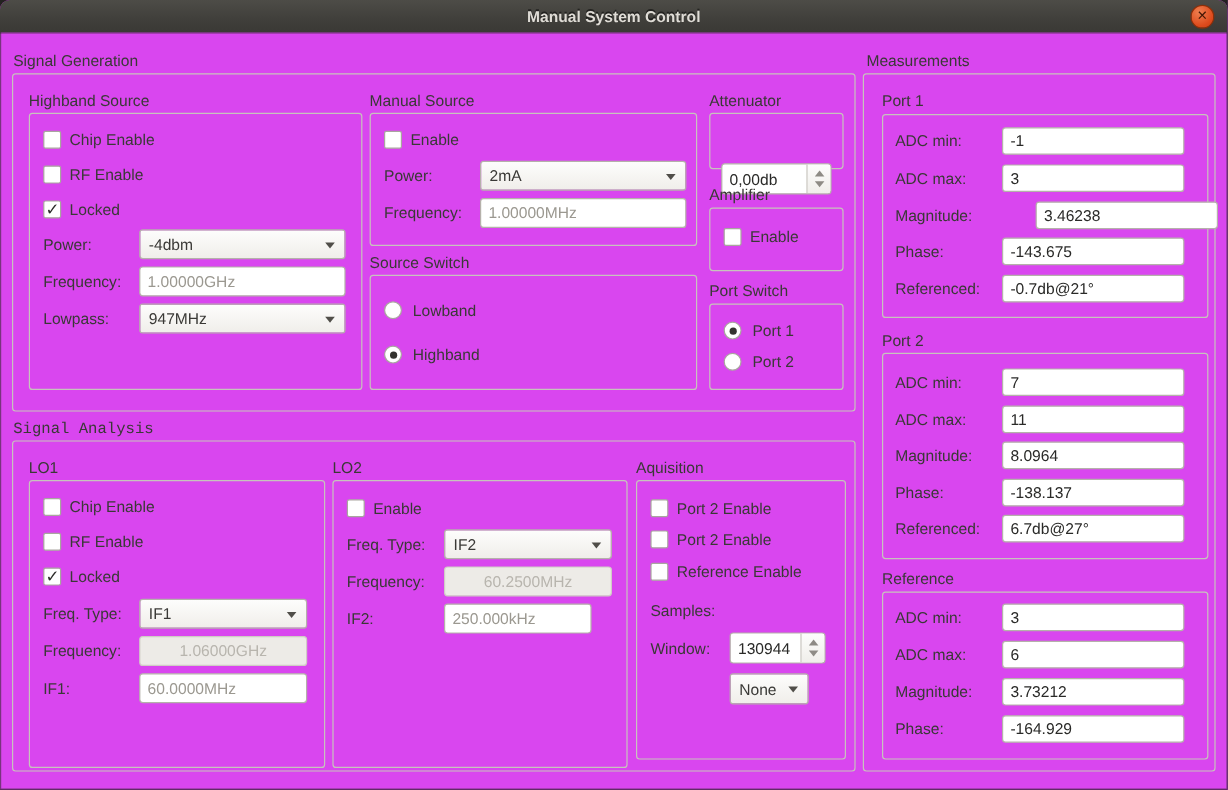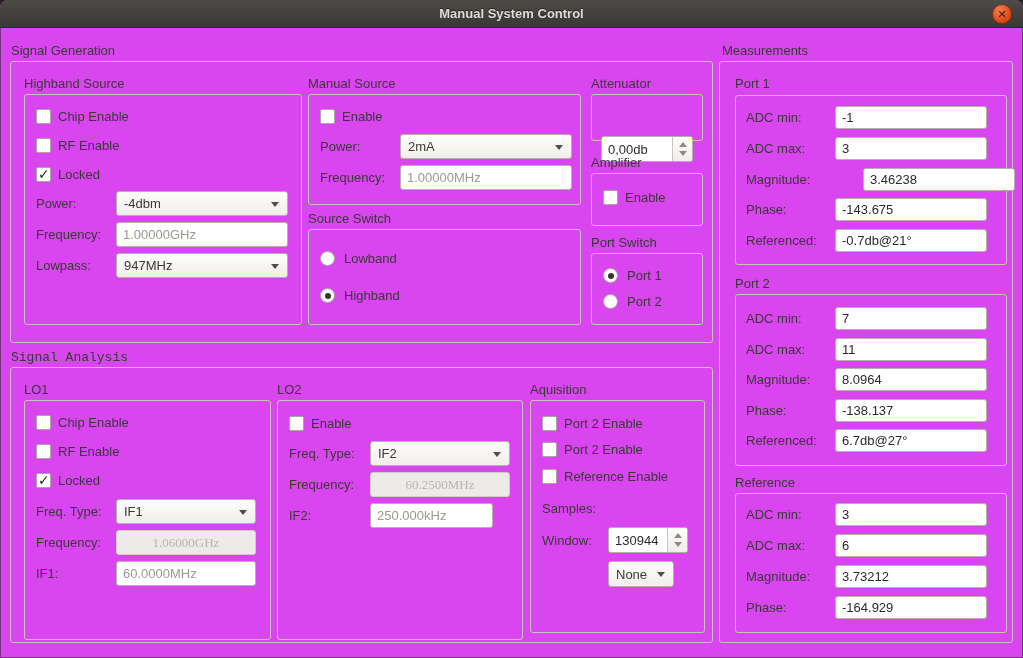--- a/index.html
+++ b/index.html
@@ -53,21 +53,21 @@
     position:absolute;right:8px;top:50%;margin-top:-2px;width:0;height:0;
     border-left:4px solid transparent;border-right:4px solid transparent;
     border-top:5px solid #504e49;
   }
   .tinput{
     position:absolute;height:25px;box-sizing:border-box;
     border:1px solid #b5b1aa;border-radius:3px;background:#fff;
     font:inherit;color:#2a2a28;padding:0 6px;outline:none;
   }
   .tinput.ghost{color:#9b9890;text-align:left;}
-  .tinput.dis{background:#edebe7;border-color:#d0ccc5;color:#b8b5ae;text-align:center;font-family:Liberation Serif, serif;}
+  .tinput.dis{background:#edebe7;border-color:#d0ccc5;color:#b8b5ae;text-align:center;}
   .spin{
     position:absolute;box-sizing:border-box;background:#fff;
     border:1px solid #b5b1aa;border-radius:3px;display:flex;overflow:hidden;margin-top:31px;
   }
   .spin input{
     flex:1;min-width:0;border:none;background:transparent;font:inherit;color:#2a2a28;
     padding:0 0 0 6px;outline:none;
   }
   .spin .btns{
     width:19px;border-left:1px solid #c9c5bf;

